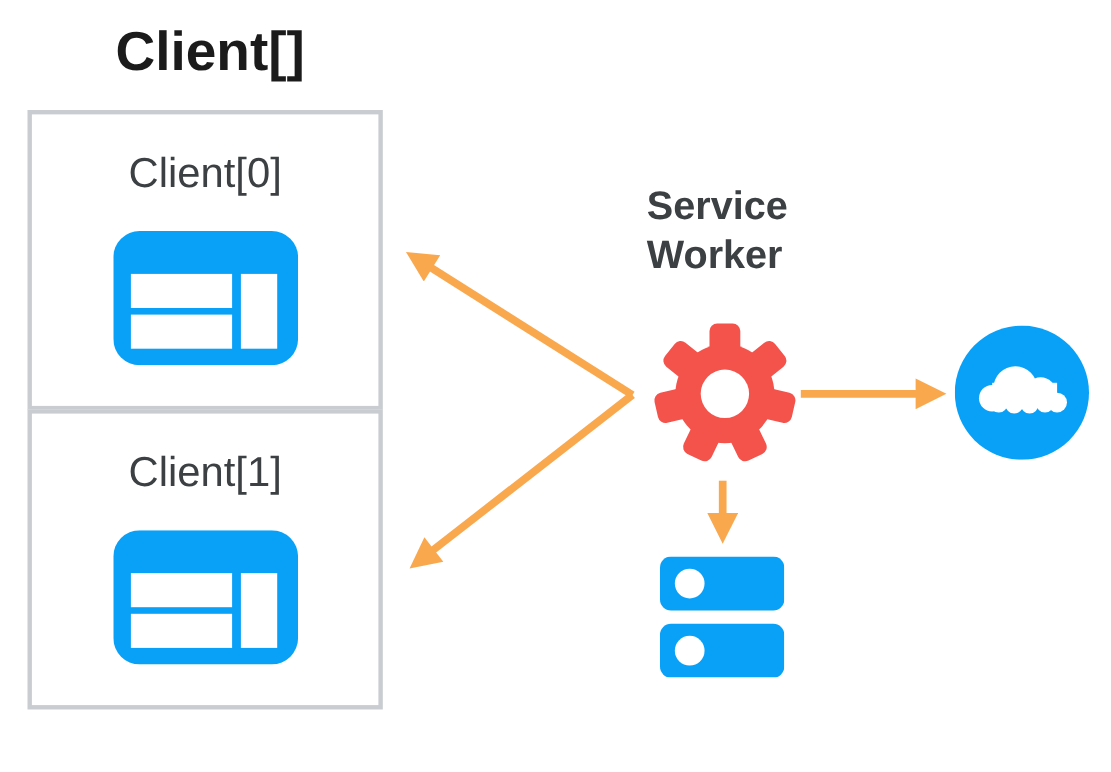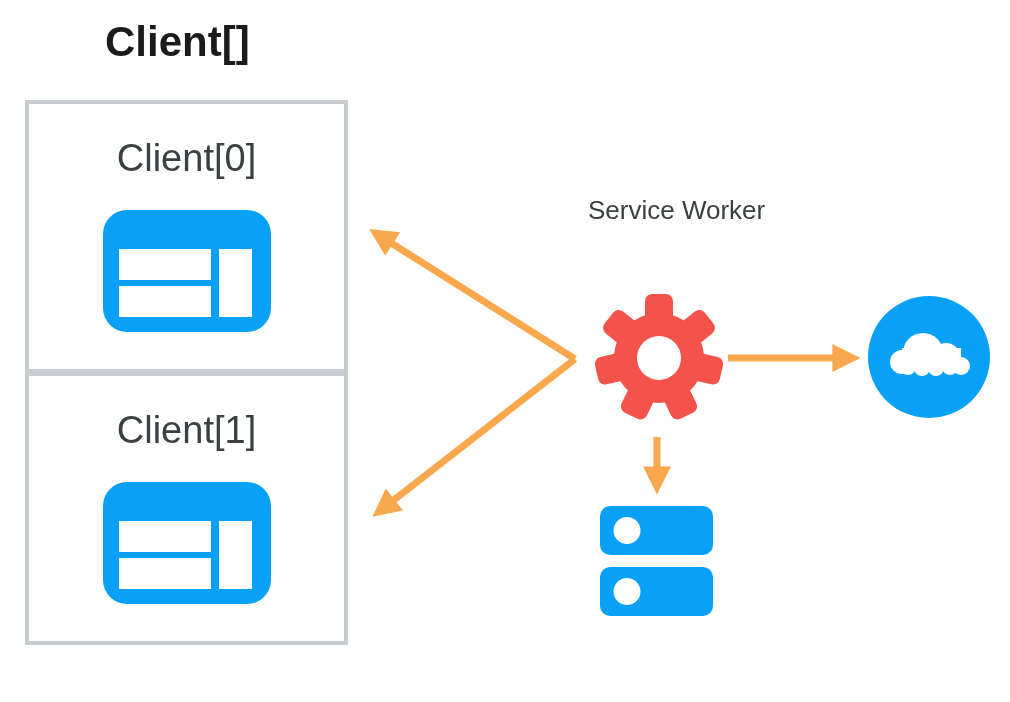--- a/index.html
+++ b/index.html
@@ -12,39 +12,39 @@
     --c-white:#ffffff;
   }
   *{margin:0;padding:0;box-sizing:border-box;}
   html,body{background:#fff;}
   body{font-family:"Liberation Sans","DejaVu Sans",sans-serif;}
   .canvas{
     position:relative;width:1010px;height:702px;background:#fff;overflow:hidden;
   }
   .diagram-title{
     position:absolute;left:105px;top:18px;
-    font-size:42px;font-weight:700;color:var(--c-title_black);
+    font-size:50px;font-weight:700;color:var(--c-title_black);
     letter-spacing:0px;
   }
   .client-box{
     position:absolute;left:25px;top:100px;width:323px;height:546px;
     display:flex;flex-direction:column;
   }
   .client-cell{
     width:323px;height:273px;border:4px solid var(--c-border_gray);
     background:#fff;display:flex;flex-direction:column;align-items:center;
     justify-content:center;gap:30px;
   }
   .client-cell + .client-cell{margin-top:-1px;align-items:center;}
   .client-label{
     font-size:38px;font-weight:500;color:var(--c-text_dark);
   }
   .sw-label{
     position:absolute;left:588px;top:164px;width:190px;
-    font-size:26px;font-weight:400;color:var(--c-text_dark);line-height:1.25;margin-top:30px;
+    font-size:36px;font-weight:700;color:var(--c-text_dark);line-height:1.25;
   }
   .gear{position:absolute;left:593px;top:292px;}
   .cloud{position:absolute;left:868px;top:296px;}
   .db{position:absolute;left:600px;top:506px;}
   .arrows{position:absolute;left:0;top:0;pointer-events:none;}
   .blue-fill{fill:var(--c-blue);}
   .red-fill{fill:var(--c-red);}
   .white-fill{fill:var(--c-white);}
   .arrow-line{stroke:var(--c-orange);stroke-width:7;fill:none;}
   .arrow-head{fill:var(--c-orange);}

